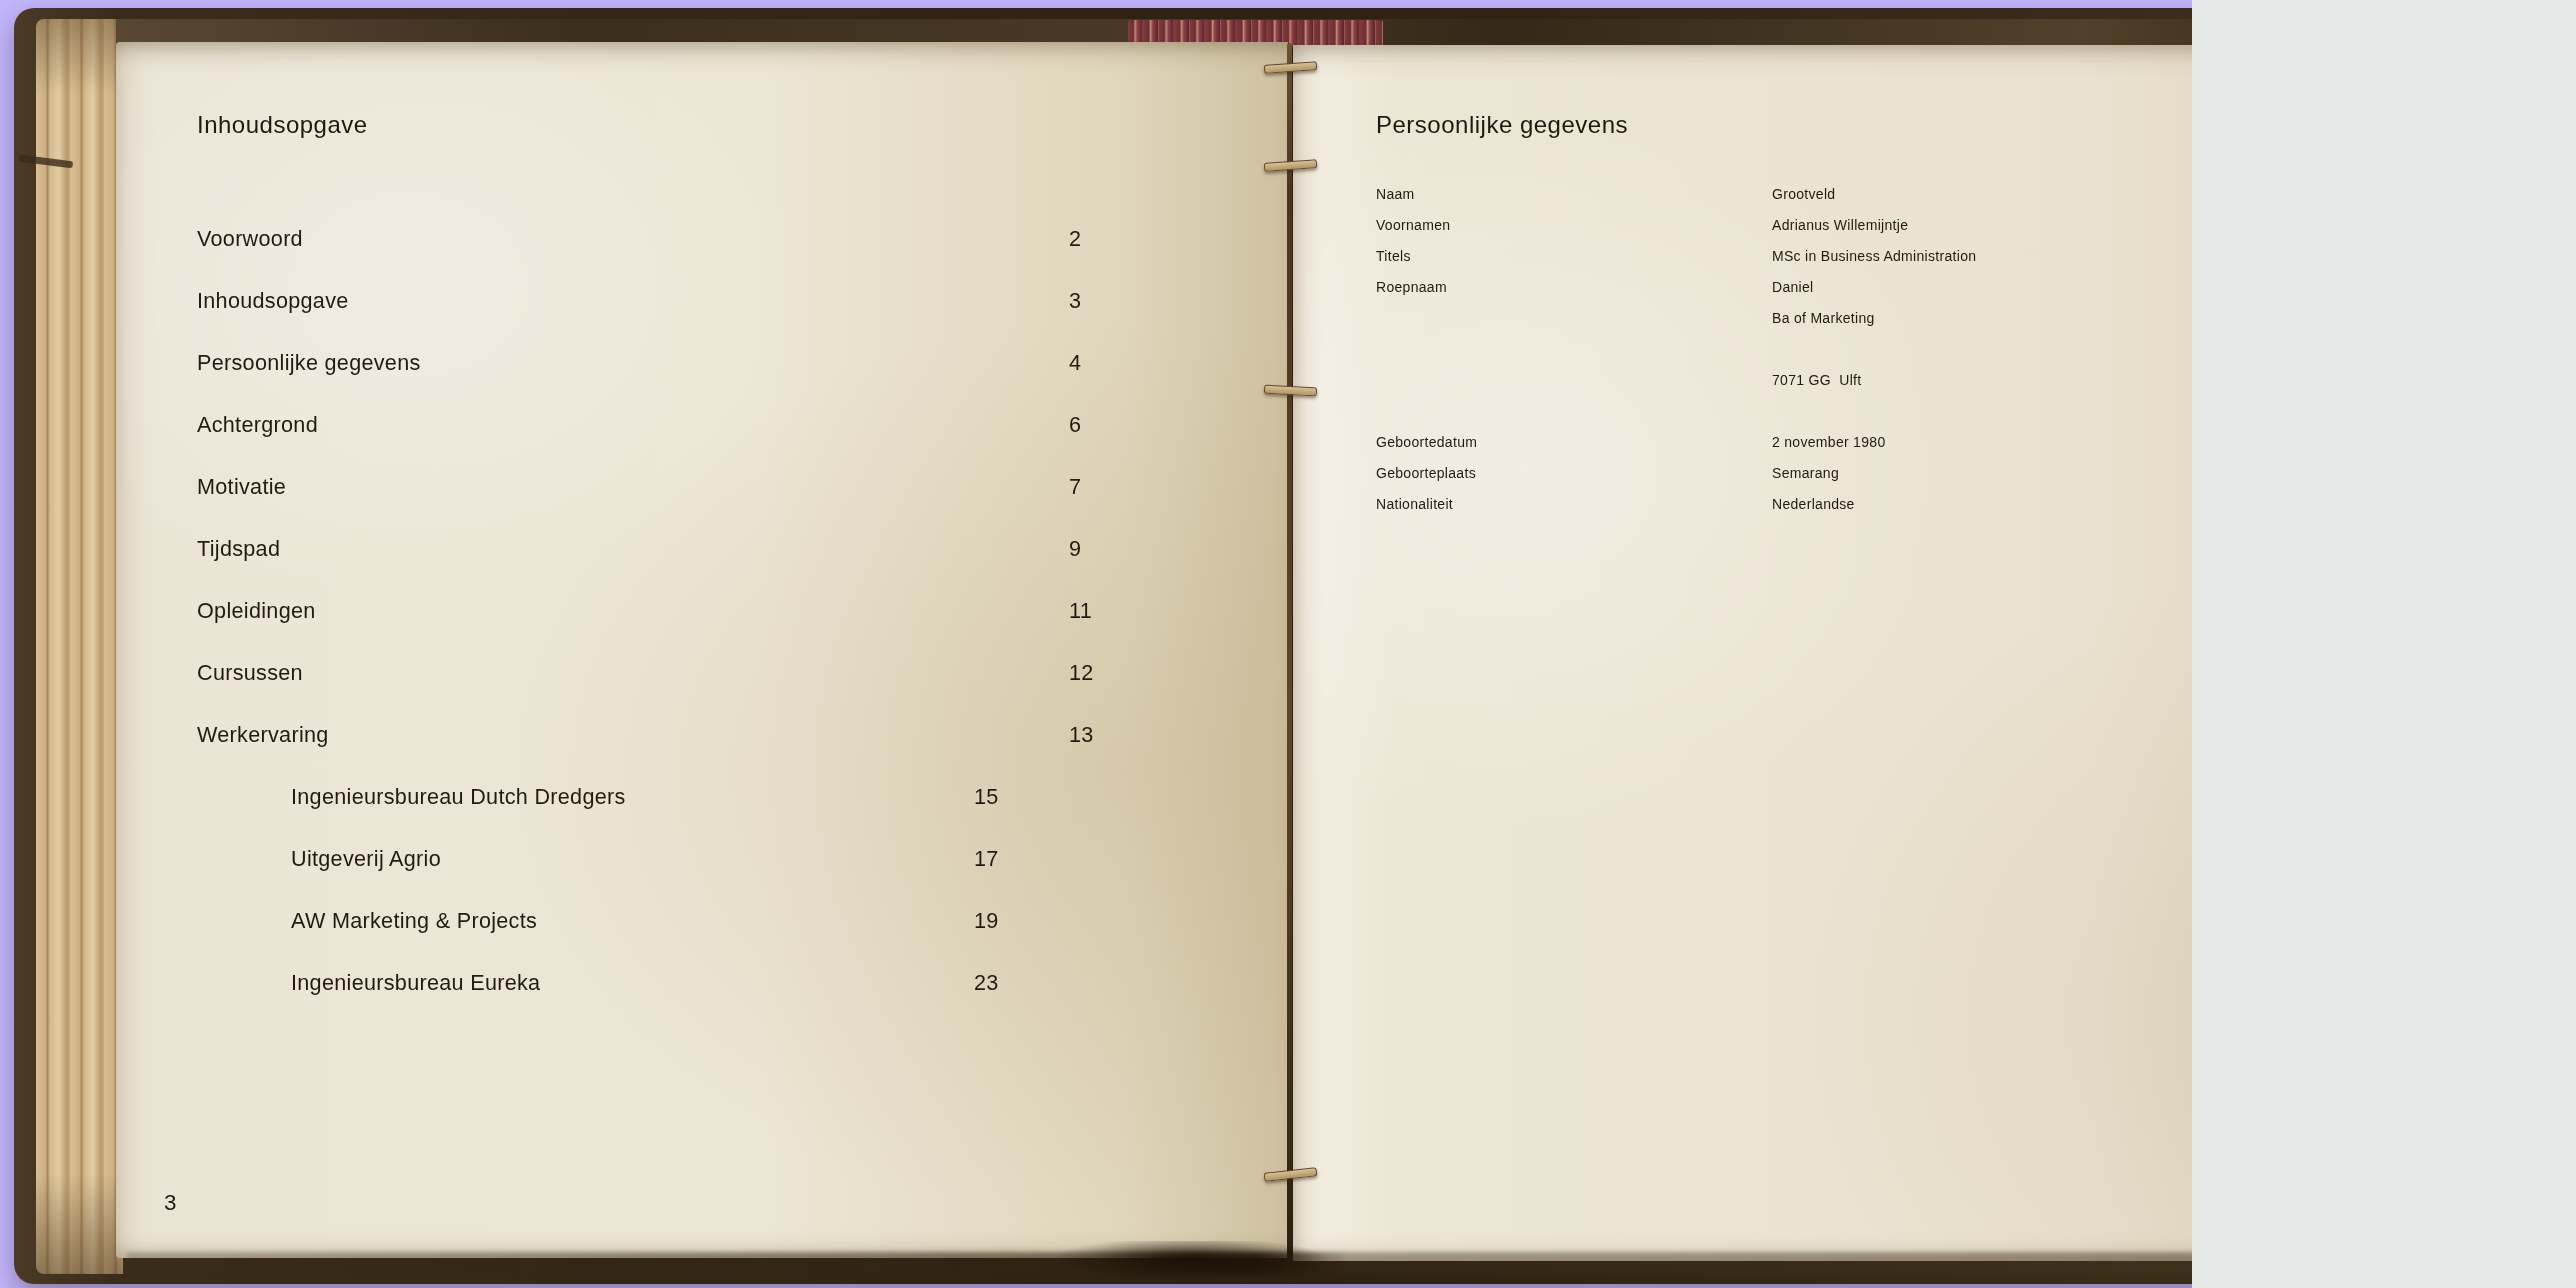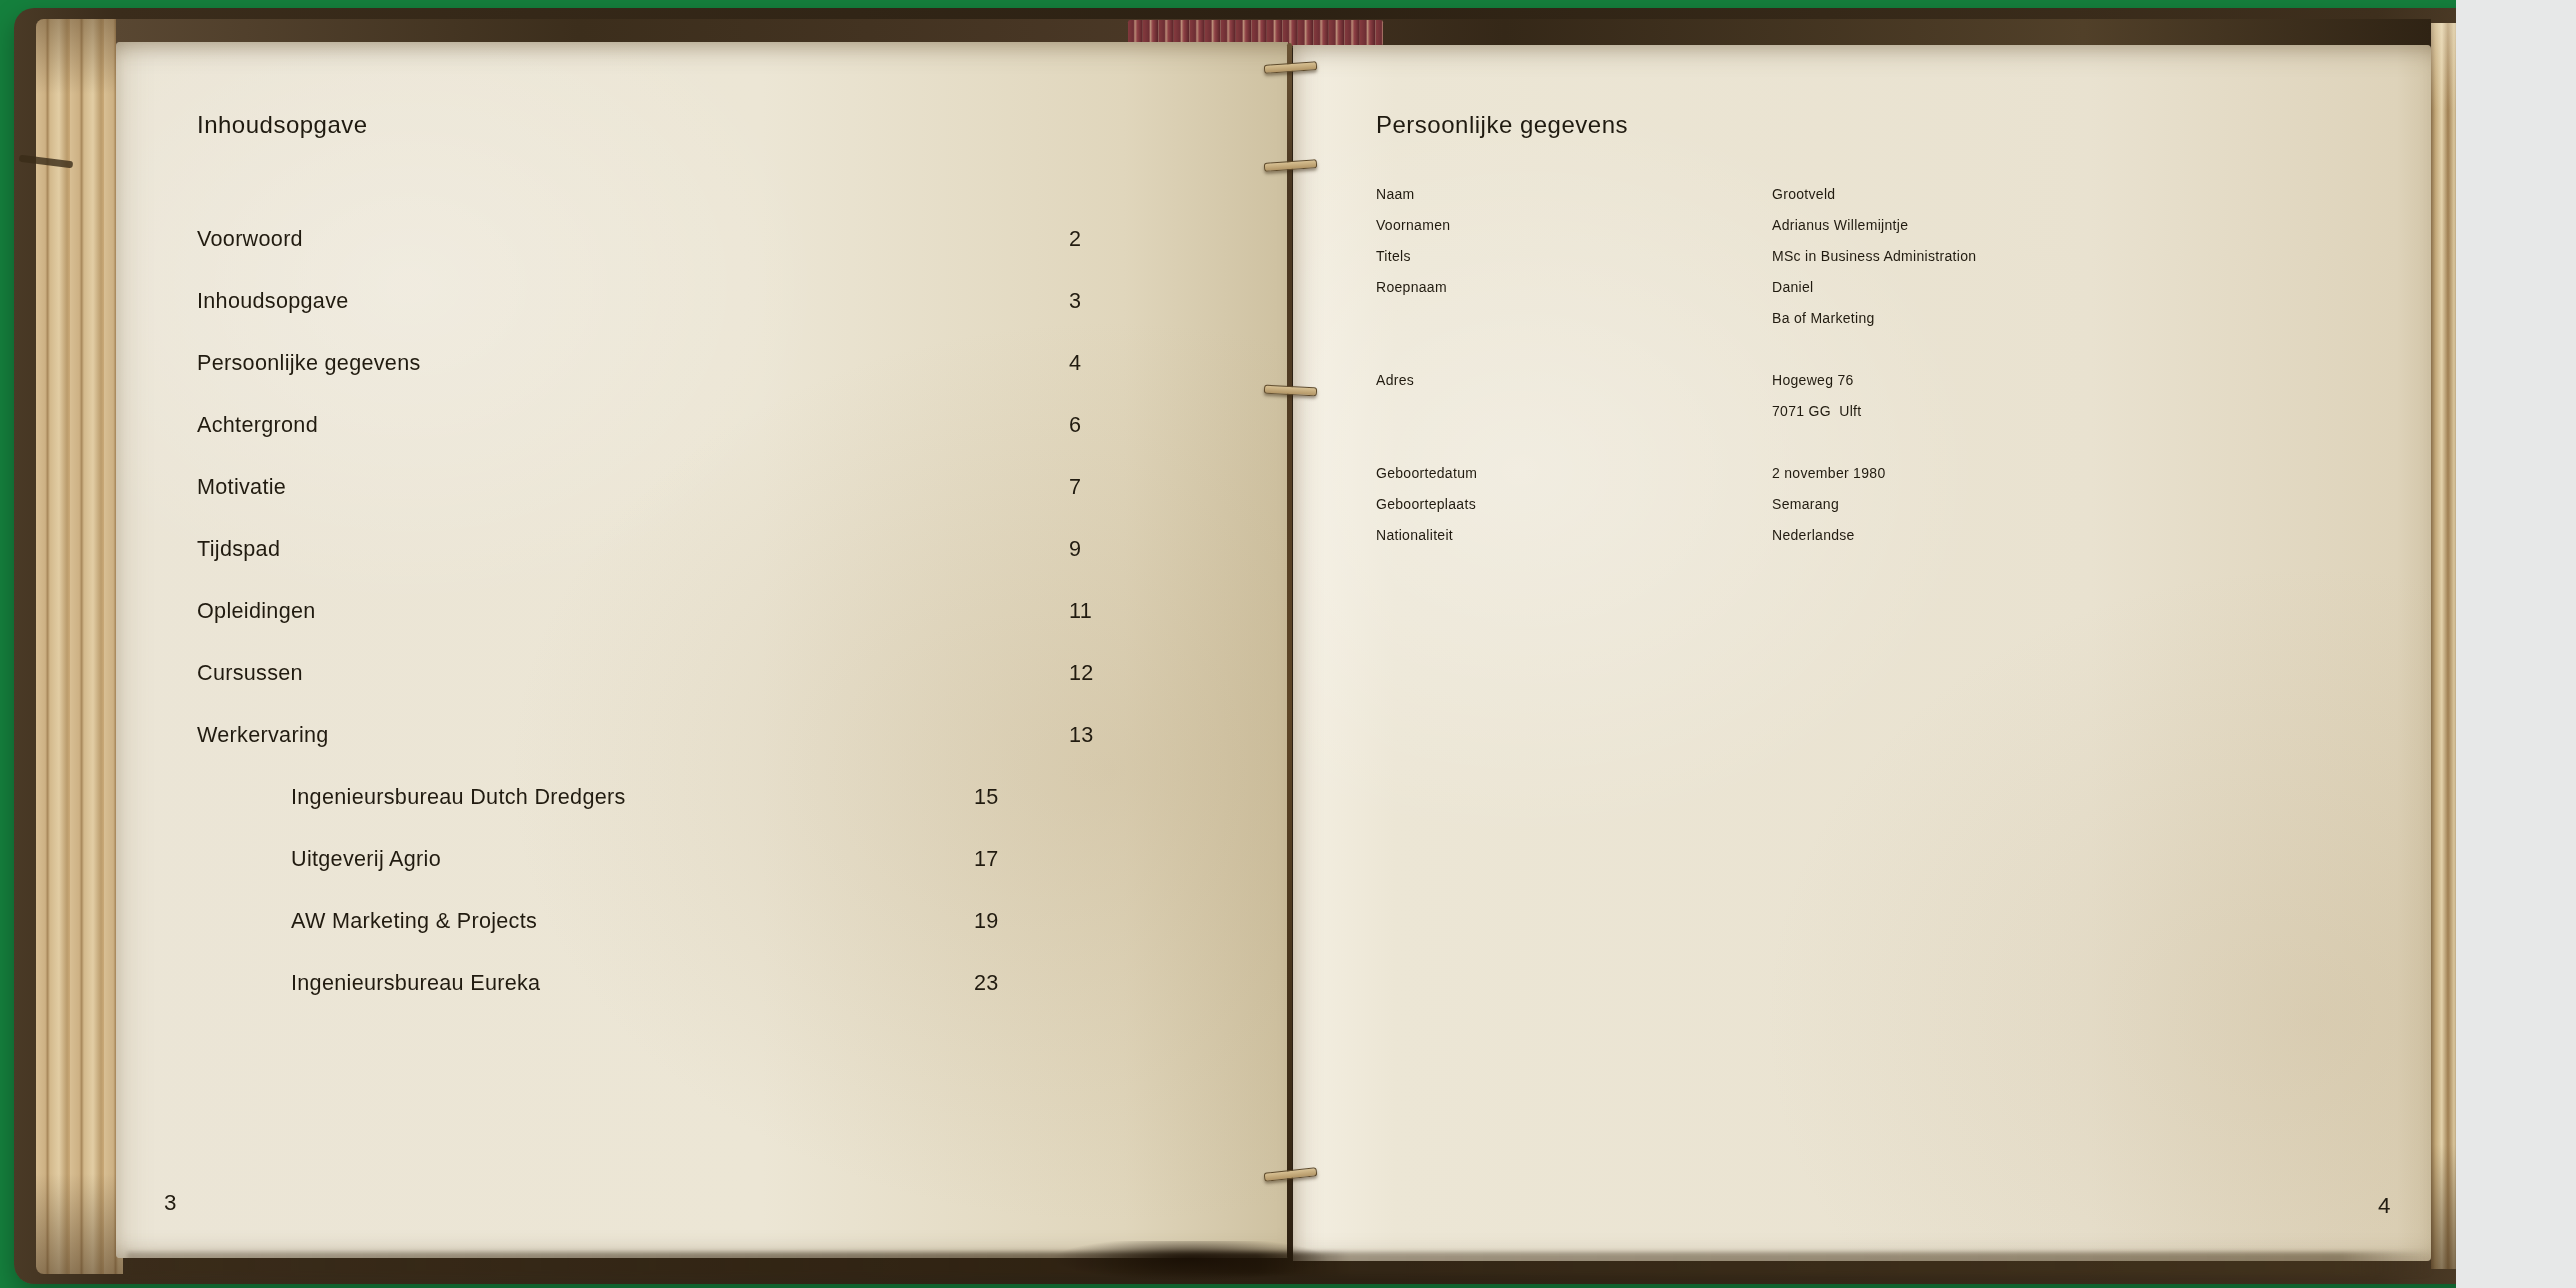--- a/index.html
+++ b/index.html
@@ -3,24 +3,24 @@
 <meta charset="utf-8">
 <style>
   html, body { margin: 0; padding: 0; }
   body {
     background: #e7e8e8;
     font-family: "Liberation Sans", sans-serif;
     -webkit-font-smoothing: antialiased;
   }
   .stage {
     position: relative;
-    width: 2456px;
+    width: 2192px;
     height: 1288px;
     overflow: hidden;
-    background: #15803d;
+    background: #c4b5fd;
   }
 
   
   .book-back {
     position: absolute;
     left: 14px; top: 7.7px;
     width: 2514px; height: 1276px;
     border-radius: 20px;
     background:
       linear-gradient(90deg, #4a3a26 0%, #3a2c1b 4%, #2c2113 50%, #3e2f1d 94%, #54422c 100%),
@@ -310,24 +310,20 @@
   <div class="field-row">
     <span class="field-label"></span>
     <span class="field-value">Ba of Marketing</span>
   </div>
 
   <div class="field-row spacer">
     <span class="field-label"></span>
     <span class="field-value"></span>
   </div>
 
-  <div class="field-row">
-    <span class="field-label">Adres</span>
-    <span class="field-value">Hogeweg 76</span>
-  </div>
 
   <div class="field-row">
     <span class="field-label"></span>
     <span class="field-value">7071 GG  Ulft</span>
   </div>
 
 
 
   <div class="field-row spacer">
     <span class="field-label"></span>

